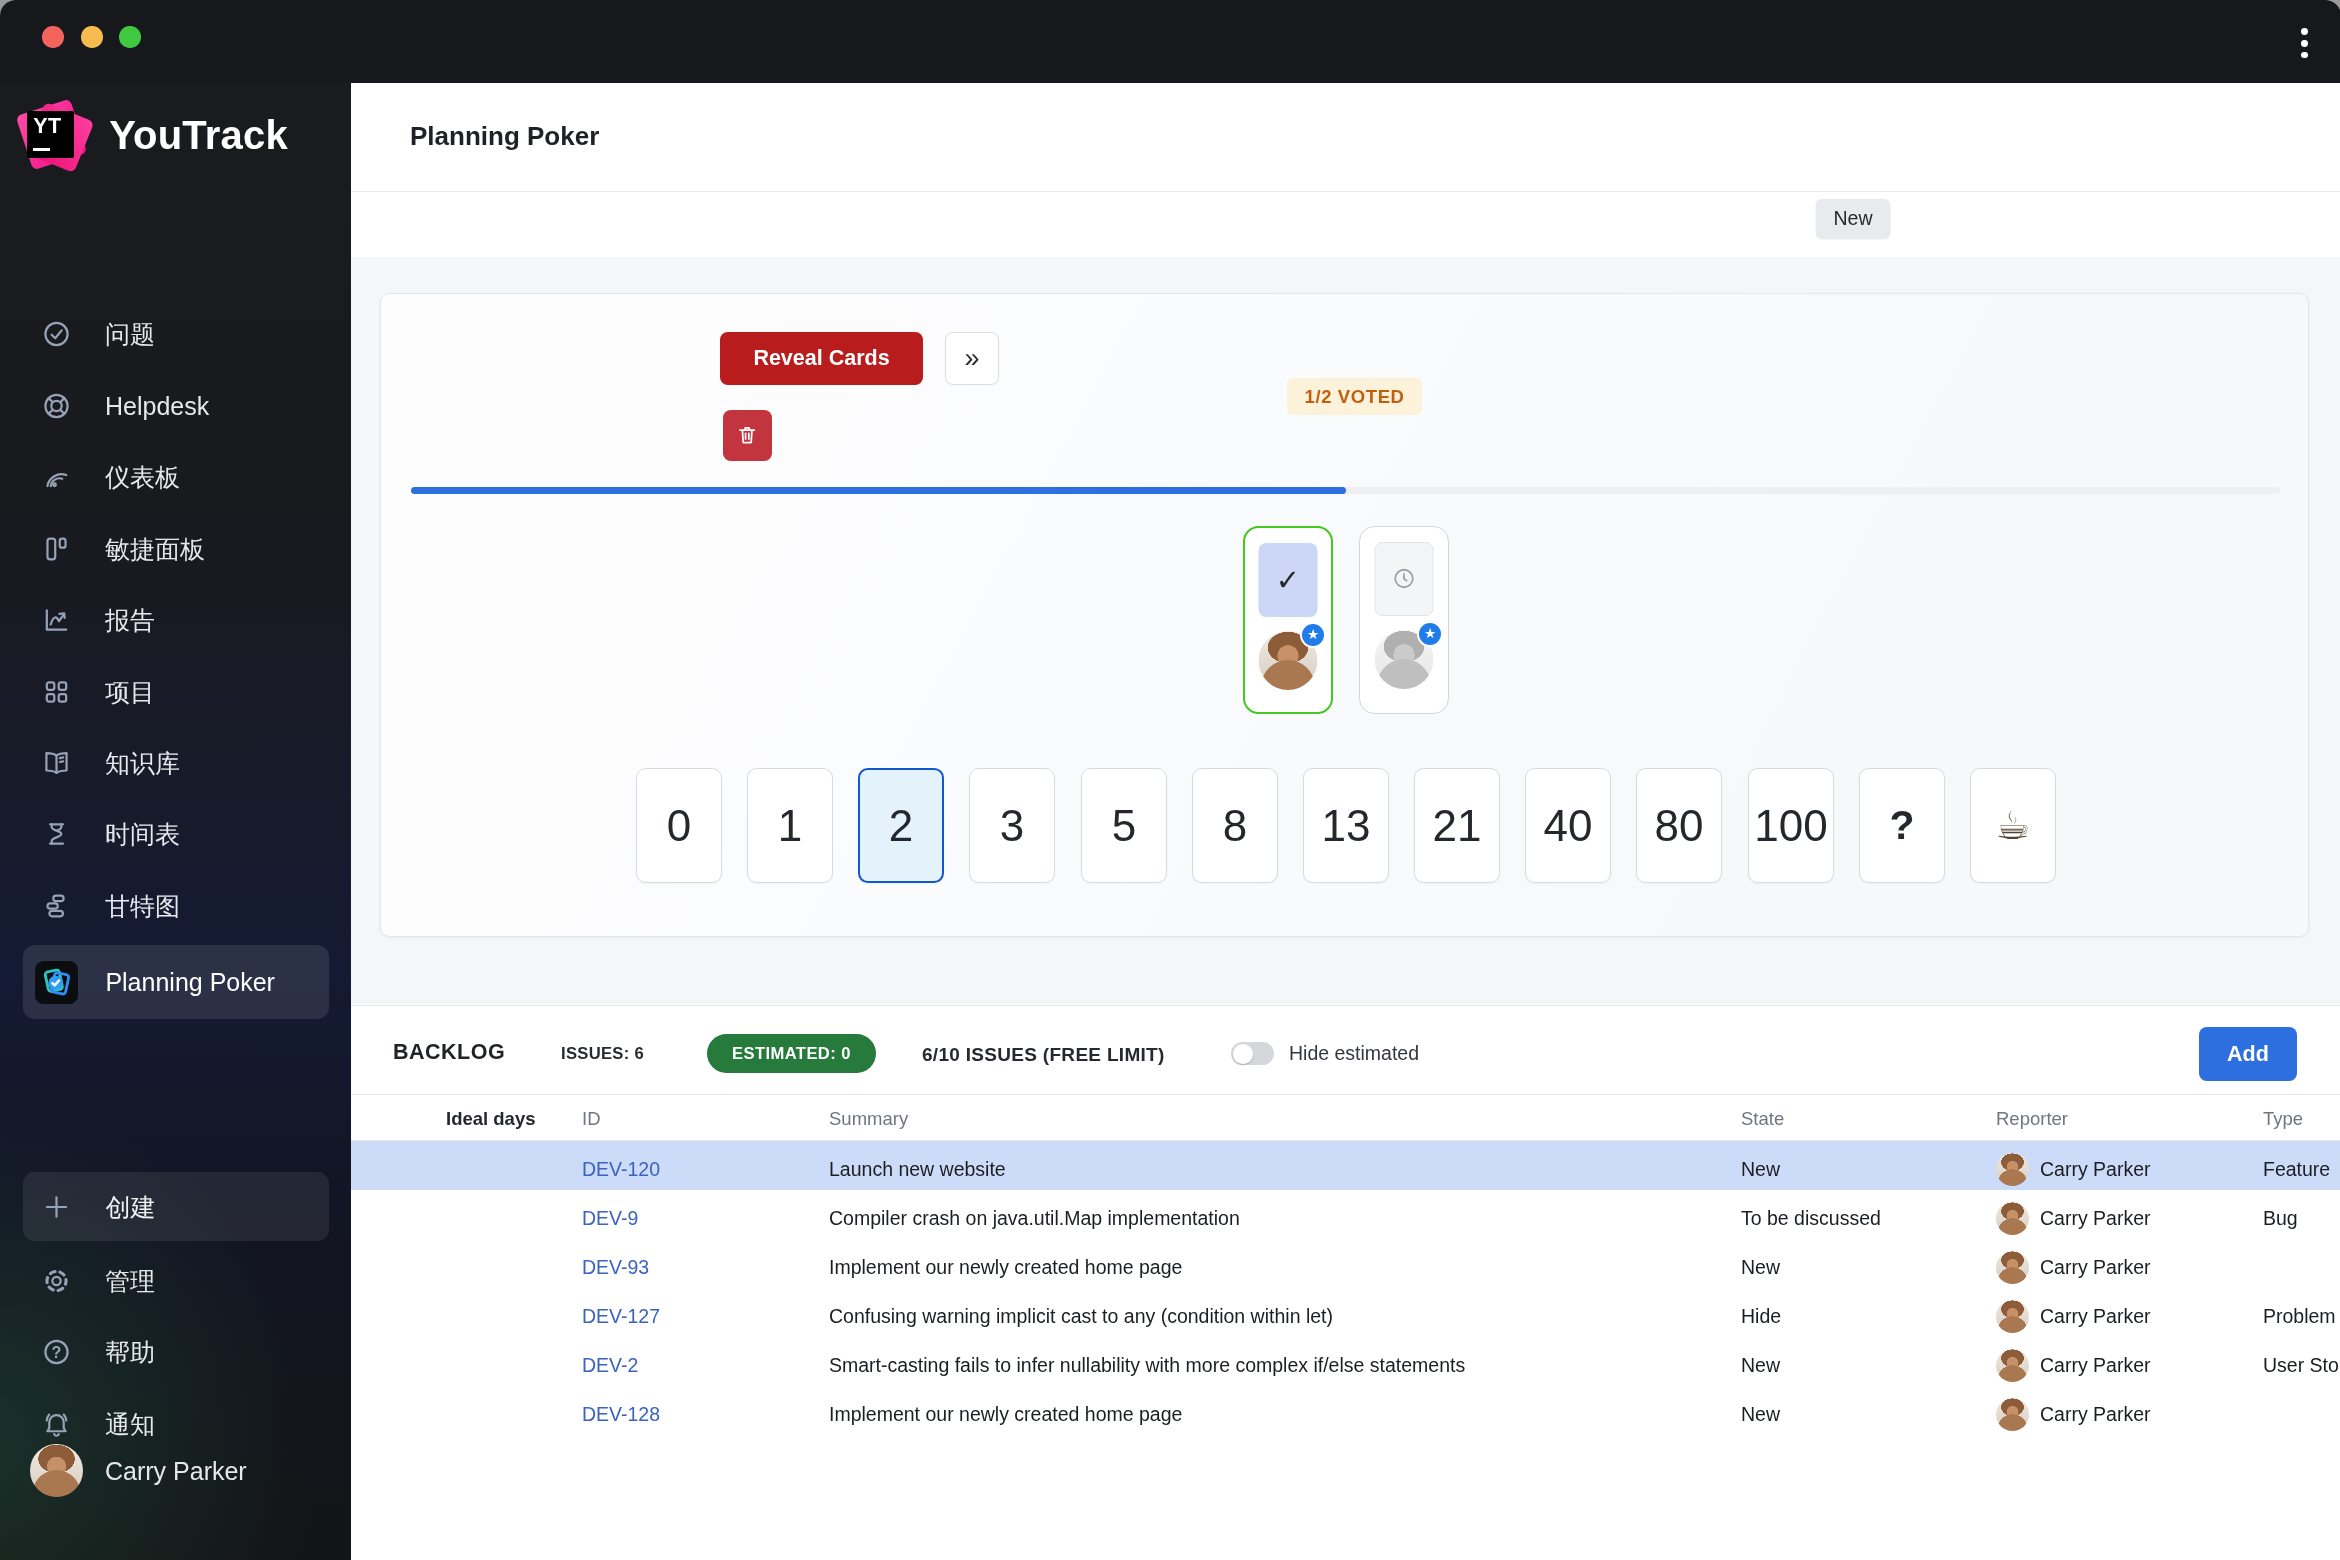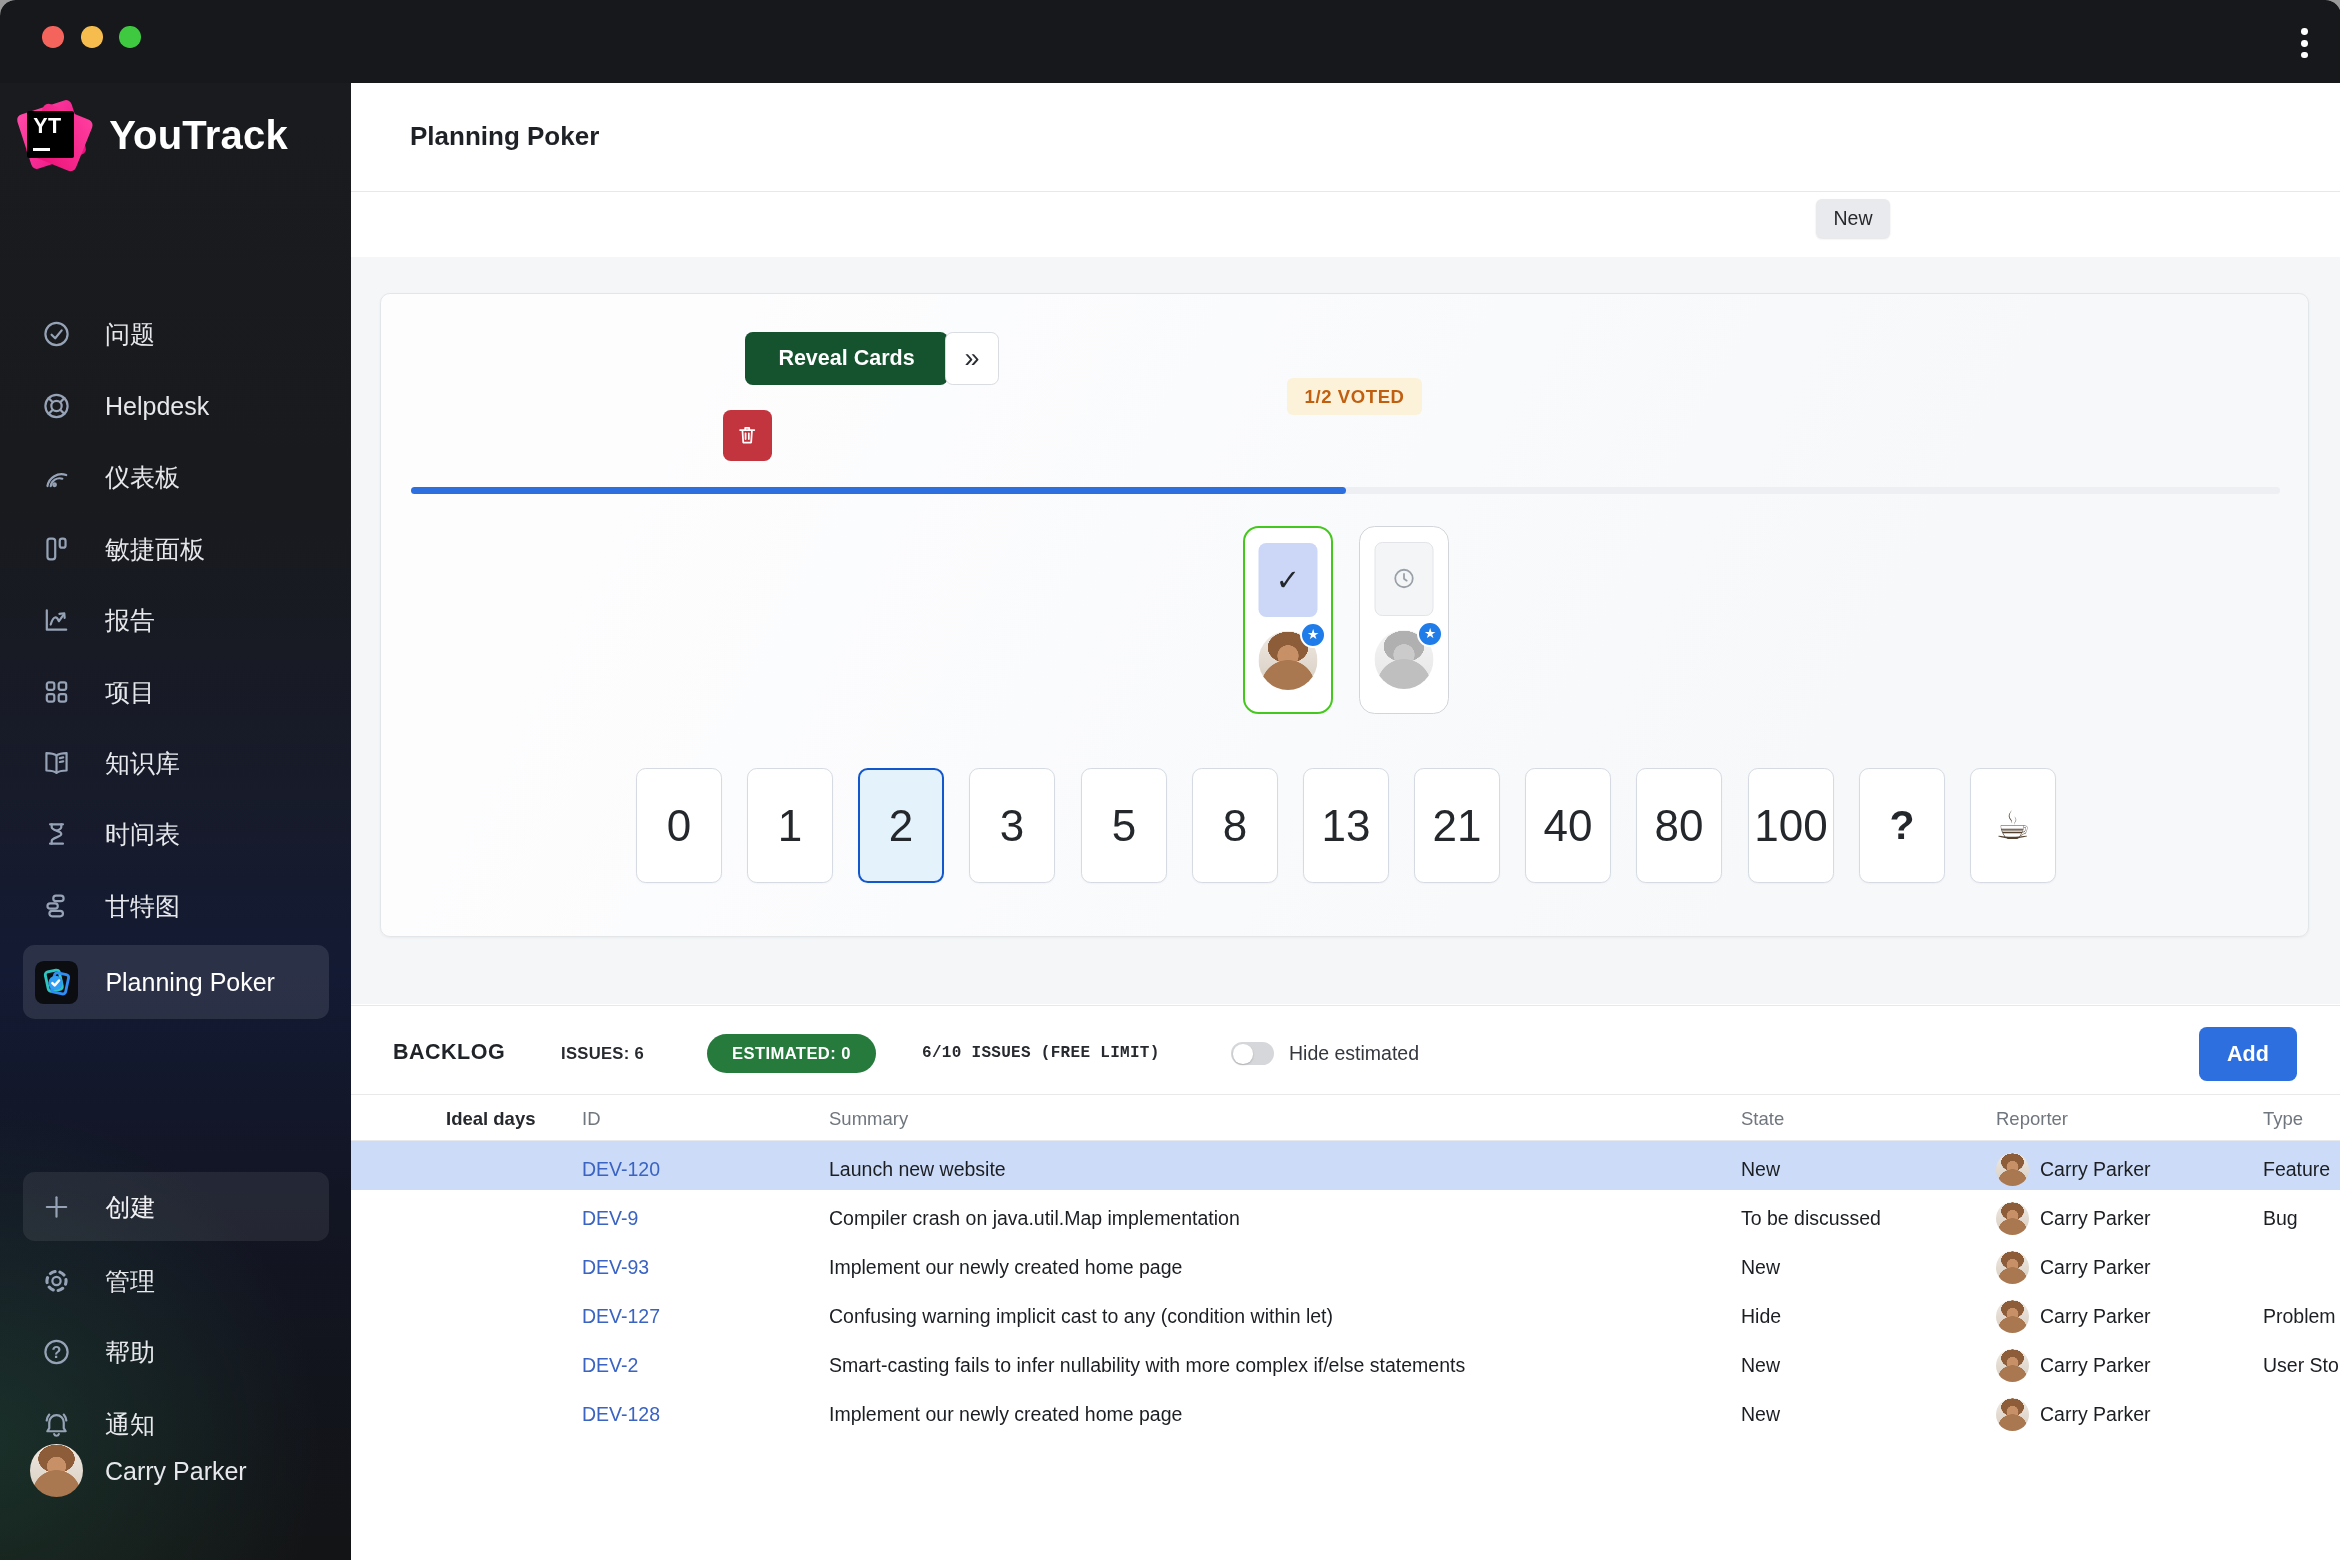--- a/index.html
+++ b/index.html
@@ -76,21 +76,21 @@
   #timer-group { position:absolute; left:411px; top:371px; width:285px; height:55px; background:#fff;
     border:1px solid #d9dce0; border-radius:7.8px; display:flex; align-items:stretch; }
   .seg { display:flex; align-items:center; justify-content:center; }
   .seg + .seg { border-left:1px solid #dddfe3; }
   #seg-toggle { width:92px; } #seg-time { width:125px; gap:9.8px; } #seg-play { flex:1; cursor:pointer; }
   .toggle { width:43px; height:23.4px; border-radius:11.7px; background:#d5d7da; position:relative; cursor:pointer; }
   .toggle .knob { position:absolute; left:2px; top:2px; width:19.5px; height:19.5px; border-radius:50%; background:#fff;
     box-shadow:0 1px 2px rgba(0,0,0,.2); }
   #timer-value { font-family:"DejaVu Sans Mono",monospace; font-size:22.4px; color:#17191c; }
 
-  #reveal-btn { position:absolute; left:745px; top:332px; width:203px; height:53px; background:#14532d;
+  #reveal-btn { position:absolute; left:720px; top:332px; width:203px; height:53px; background:#b91c1c;
     border:none; border-radius:7.8px; color:#fff; font-size:21.5px; font-weight:600; cursor:pointer;
     font-family:inherit; }
   #skip-btn { position:absolute; left:945px; top:332px; width:54px; height:53px; background:#fff;
     border:1px solid #d9dce0; border-radius:7.8px; font-size:27px; color:#2a2d31; cursor:pointer;
     display:flex; align-items:center; justify-content:center; }
   #trash-btn { position:absolute; left:723px; top:410px; width:49px; height:51px; background:#c2353f;
     border:none; border-radius:7.8px; cursor:pointer; display:flex; align-items:center; justify-content:center; }
   #voted-badge { position:absolute; left:1287px; top:378px; height:37px; padding:0 17.6px; background:#fcf2d9;
     border-radius:5.9px; color:#c05f10; font-size:18.5px; font-weight:700; letter-spacing:0.6px;
     display:flex; align-items:center; }
@@ -120,21 +120,21 @@
   .deck-card.qmark { font-weight:700; font-size:41px; }
   .deck-card.coffee { font-size:39px; color:#53402f; font-family:"DejaVu Sans",sans-serif; }
 
   
   #backlog-divider { position:absolute; left:351px; top:1005px; width:1990px; height:1px; background:#e7e8ea; }
   #backlog-title { position:absolute; left:393px; top:1040px; font-size:21.5px; font-weight:700; color:#202327; letter-spacing:0.5px; }
   #issues-count { position:absolute; left:561px; top:1044px; font-size:16.6px; font-weight:700; color:#26292e; letter-spacing:0.3px; }
   #estimated-pill { position:absolute; left:707px; top:1034px; height:39px; padding:0 25px; background:#257a3c;
     border-radius:19.5px; color:#fff; font-size:16.6px; font-weight:700; letter-spacing:0.4px;
     display:flex; align-items:center; }
-  #limit-label { position:absolute; left:922px; top:1044px; font-size:16px; font-weight:700; color:#26292e; letter-spacing:0.3px;font-family:Liberation Mono, monospace; }
+  #limit-label { position:absolute; left:922px; top:1044px; font-size:19px; font-weight:700; color:#26292e; letter-spacing:0.3px; }
   #hide-toggle { position:absolute; left:1231px; top:1042px; }
   #hide-label { position:absolute; left:1289px; top:1042px; font-size:19.5px; color:#34383e; }
   #add-btn { position:absolute; left:2199px; top:1027px; width:98px; height:54px; background:#2e6fdf;
     border:none; border-radius:7.8px; color:#fff; font-size:21.5px; font-weight:600; cursor:pointer; font-family:inherit; }
 
   #table-header { position:absolute; left:351px; top:1094px; width:1990px; height:47px;
     border-top:1px solid #e8e9eb; border-bottom:1px solid #e8e9eb; }
   .hcell { position:absolute; top:0; line-height:47px; font-size:18.5px; color:#70767e; white-space:nowrap; }
   .hcell.dark { color:#25282d; font-weight:700; }
   #backlog-rows { position:absolute; left:351px; top:1141px; width:1990px; }

